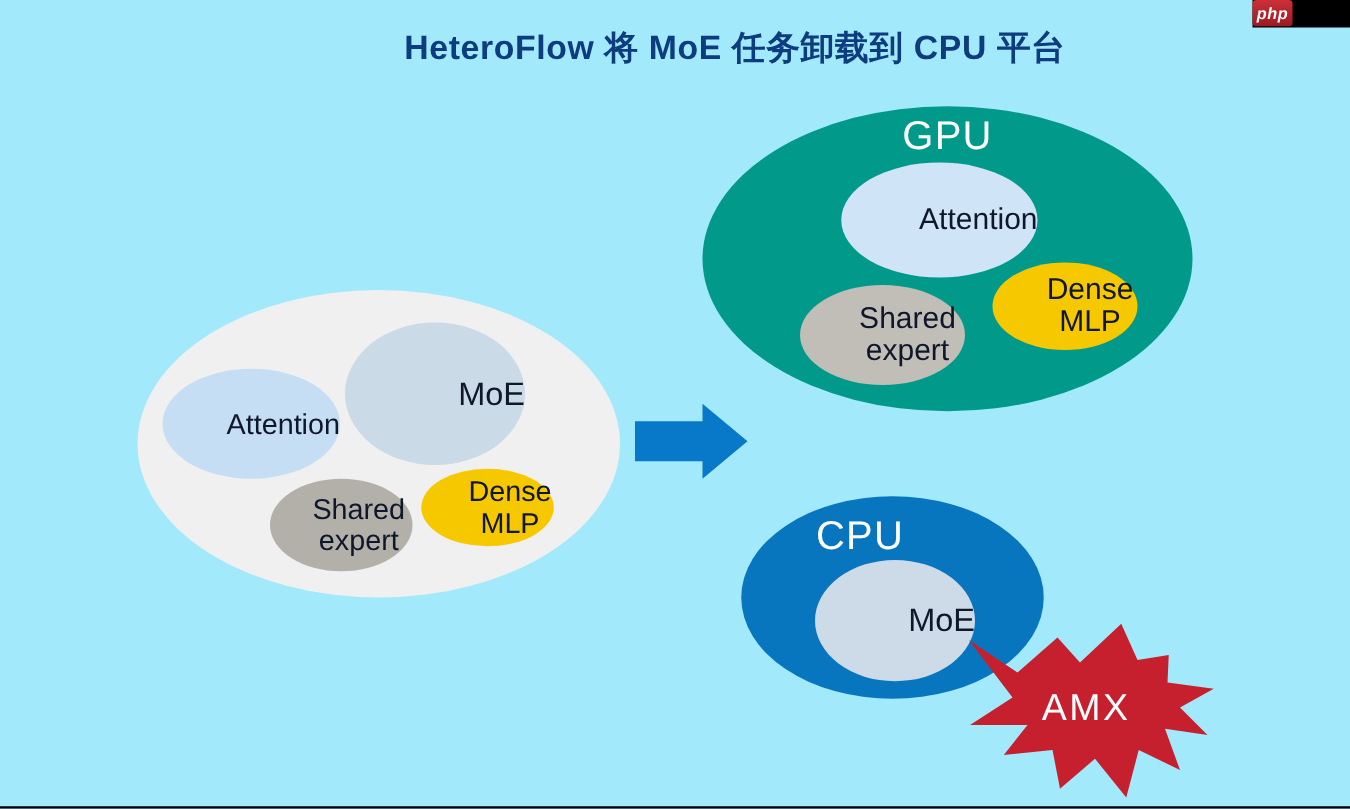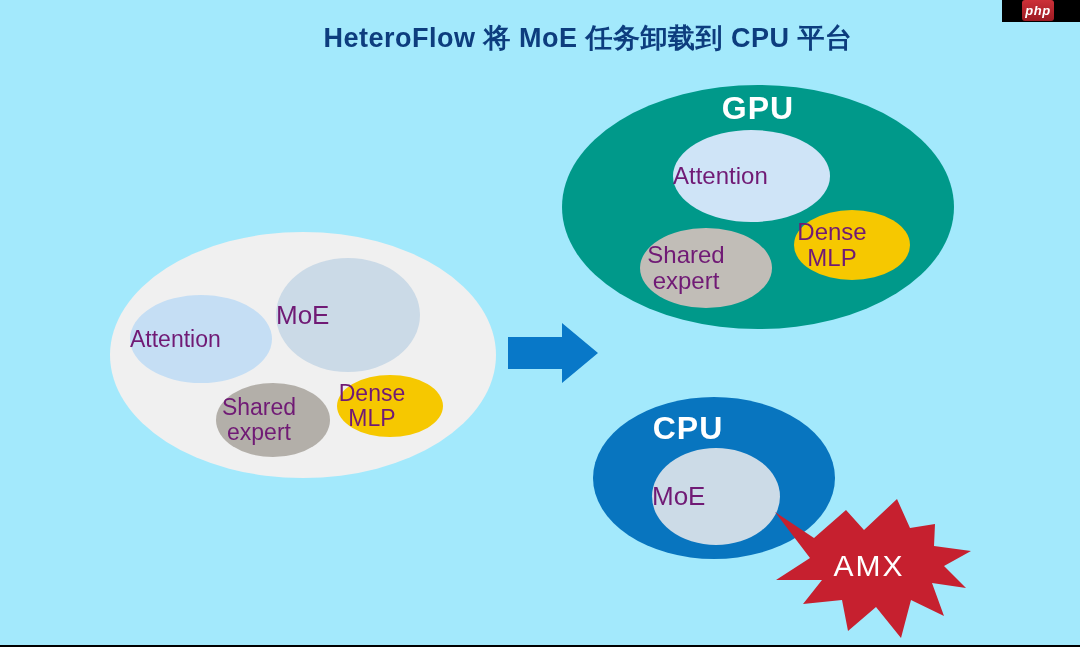--- a/index.html
+++ b/index.html
@@ -10,30 +10,30 @@
   }
   .abs{position:absolute;}
   
   .title{
     left:0;top:20px;width:1080px;text-align:center;
     font-size:27px;font-weight:bold;color:#0d3d7e;letter-spacing:.5px;padding-left:48px;
   }
   
   .ellipse{
     position:absolute;border-radius:50%;
-    display:flex;align-items:center;justify-content:flex-start;
-    text-align:center;color:#701a75;
+    display:flex;align-items:center;justify-content:flex-end;
+    text-align:center;color:#0f172a;
   }
   .node-label{display:block;line-height:1.08;font-weight:500;}
   
   .grp-source{left:110px;top:232px;width:386px;height:246px;background:#f0f0f0;}
   .grp-gpu{left:562px;top:85px;width:392px;height:244px;background:#00998a;}
   .grp-cpu{left:593px;top:397px;width:242px;height:162px;background:#0875bf;}
   .grp-label{
-    position:absolute;color:#ffffff;font-size:32px;font-weight:700;
+    position:absolute;color:#ffffff;font-size:32px;font-weight:400;
     text-align:center;letter-spacing:1px;
   }
   .gpu-label{left:562px;top:90px;width:392px;}
   .cpu-label{left:567px;top:410px;width:242px;}
   
   .n-src-attention{left:130px;top:295px;width:142px;height:88px;background:#c5def4;font-size:23px;}
   .n-src-moe{left:276px;top:258px;width:144px;height:114px;background:#cbdae7;font-size:26px;}
   .n-src-shared{left:216px;top:383px;width:114px;height:74px;background:#b3afa9;font-size:23px;}
   .n-src-shared .node-label{width:86px;}
   .n-src-dense{left:337px;top:375px;width:106px;height:62px;background:#f6c800;font-size:23px;}
@@ -54,21 +54,20 @@
   }
   
   .wm-bar{left:1002px;top:0;width:78px;height:22px;background:#000000;z-index:10;}
   .wm-badge{
     left:1002px;top:0;width:32px;height:21px;z-index:11;
     background:linear-gradient(#cc3038,#9c1a22);
     border-radius:3px;
     display:flex;align-items:center;justify-content:center;
     color:#ffffff;font-size:13px;font-weight:bold;font-style:italic;
     letter-spacing:.5px;
-    margin-left:20px;
   }
   .bottom-line{left:0;top:645px;width:1080px;height:2px;background:#000000;}
 </style>
 </head>
 <body>
 
 <div class="abs title">HeteroFlow 将 MoE 任务卸载到 CPU 平台</div>
 
 <div class="ellipse grp-source"></div>
 <div class="ellipse n-src-attention">

